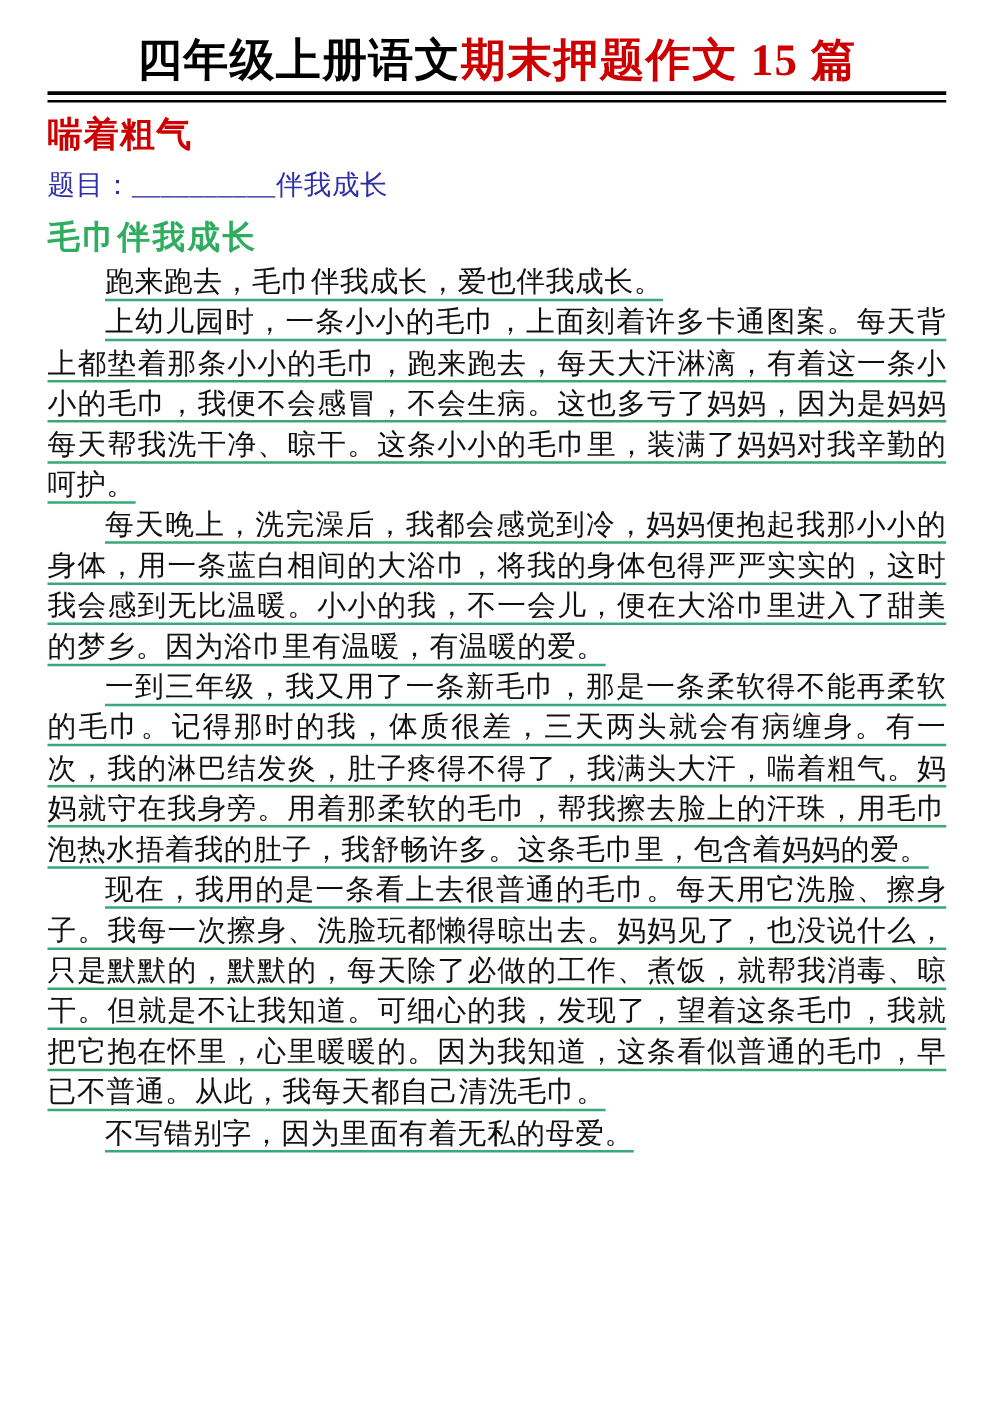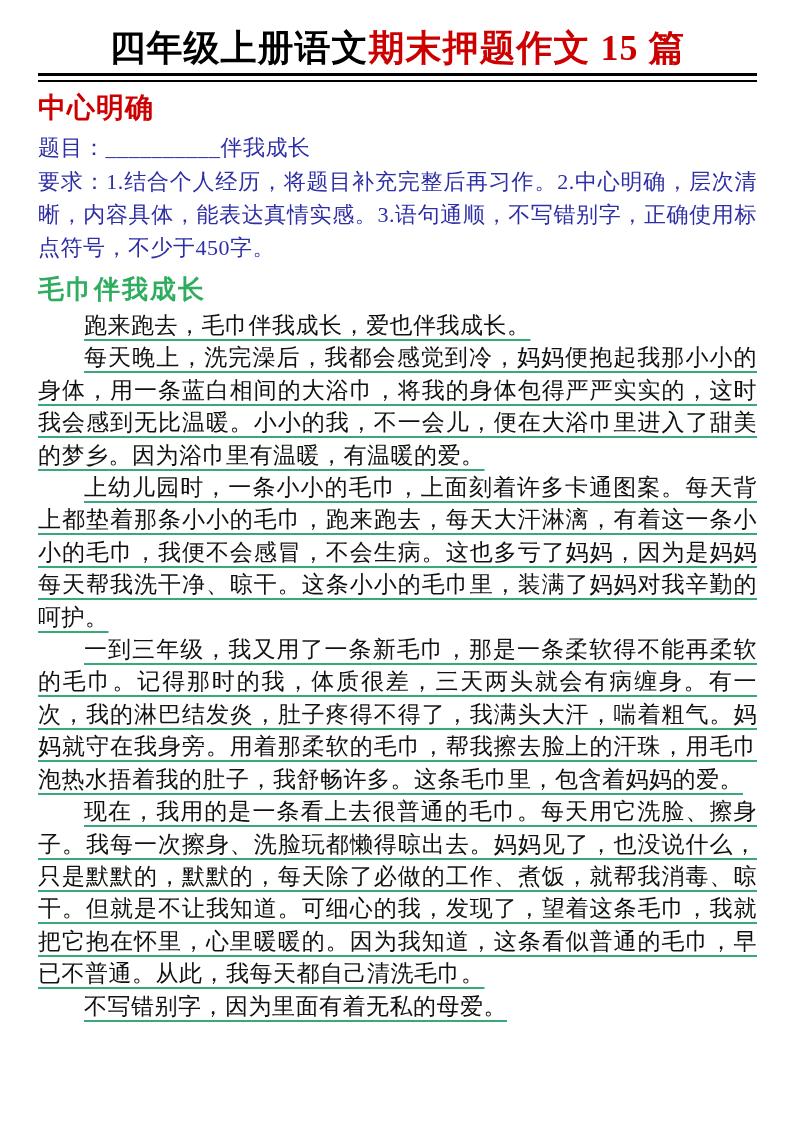--- a/index.html
+++ b/index.html
@@ -80,36 +80,35 @@
 </style>
 </head>
 <body>
 
 <main class="page">
 
   <h1 class="doc-title"><span>四年级上册语文</span><span class="red">期末押题作文 15 篇</span></h1>
 
   <div class="title-rule"></div>
 
-  <h2 class="section-heading">中心明确</h2>
+  <h2 class="section-heading">喘着粗气</h2>
 
   <div class="prompt">
     <p class="topic">题目：__________伴我成长</p>
-    <p class="requirements">要求：1.结合个人经历，将题目补充完整后再习作。2.中心明确，层次清晰，内容具体，能表达真情实感。3.语句通顺，不写错别字，正确使用标点符号，不少于450字。</p>
   </div>
 
   <div class="essay">
     <h3 class="essay-title">毛巾伴我成长</h3>
 
     <p><span class="u">跑来跑去，毛巾伴我成长，爱也伴我成长。</span></p>
 
 
+    <p><span class="u">上幼儿园时，一条小小的毛巾，上面刻着许多卡通图案。每天背上都垫着那条小小的毛巾，跑来跑去，每天大汗淋漓，有着这一条小小的毛巾，我便不会感冒，不会生病。这也多亏了妈妈，因为是妈妈每天帮我洗干净、晾干。这条小小的毛巾里，装满了妈妈对我辛勤的呵护。</span></p>
+
     <p><span class="u">每天晚上，洗完澡后，我都会感觉到冷，妈妈便抱起我那小小的身体，用一条蓝白相间的大浴巾，将我的身体包得严严实实的，这时我会感到无比温暖。小小的我，不一会儿，便在大浴巾里进入了甜美的梦乡。因为浴巾里有温暖，有温暖的爱。</span></p>
-
-    <p><span class="u">上幼儿园时，一条小小的毛巾，上面刻着许多卡通图案。每天背上都垫着那条小小的毛巾，跑来跑去，每天大汗淋漓，有着这一条小小的毛巾，我便不会感冒，不会生病。这也多亏了妈妈，因为是妈妈每天帮我洗干净、晾干。这条小小的毛巾里，装满了妈妈对我辛勤的呵护。</span></p>
 
     <p><span class="u">一到三年级，我又用了一条新毛巾，那是一条柔软得不能再柔软的毛巾。记得那时的我，体质很差，三天两头就会有病缠身。有一次，我的淋巴结发炎，肚子疼得不得了，我满头大汗，喘着粗气。妈妈就守在我身旁。用着那柔软的毛巾，帮我擦去脸上的汗珠，用毛巾泡热水捂着我的肚子，我舒畅许多。这条毛巾里，包含着妈妈的爱。</span></p>
 
     <p><span class="u">现在，我用的是一条看上去很普通的毛巾。每天用它洗脸、擦身子。我每一次擦身、洗脸玩都懒得晾出去。妈妈见了，也没说什么，只是默默的，默默的，每天除了必做的工作、煮饭，就帮我消毒、晾干。但就是不让我知道。可细心的我，发现了，望着这条毛巾，我就把它抱在怀里，心里暖暖的。因为我知道，这条看似普通的毛巾，早已不普通。从此，我每天都自己清洗毛巾。</span></p>
 
     <p><span class="u">不写错别字，因为里面有着无私的母爱。</span></p>
   </div>
 
 </main>
 

